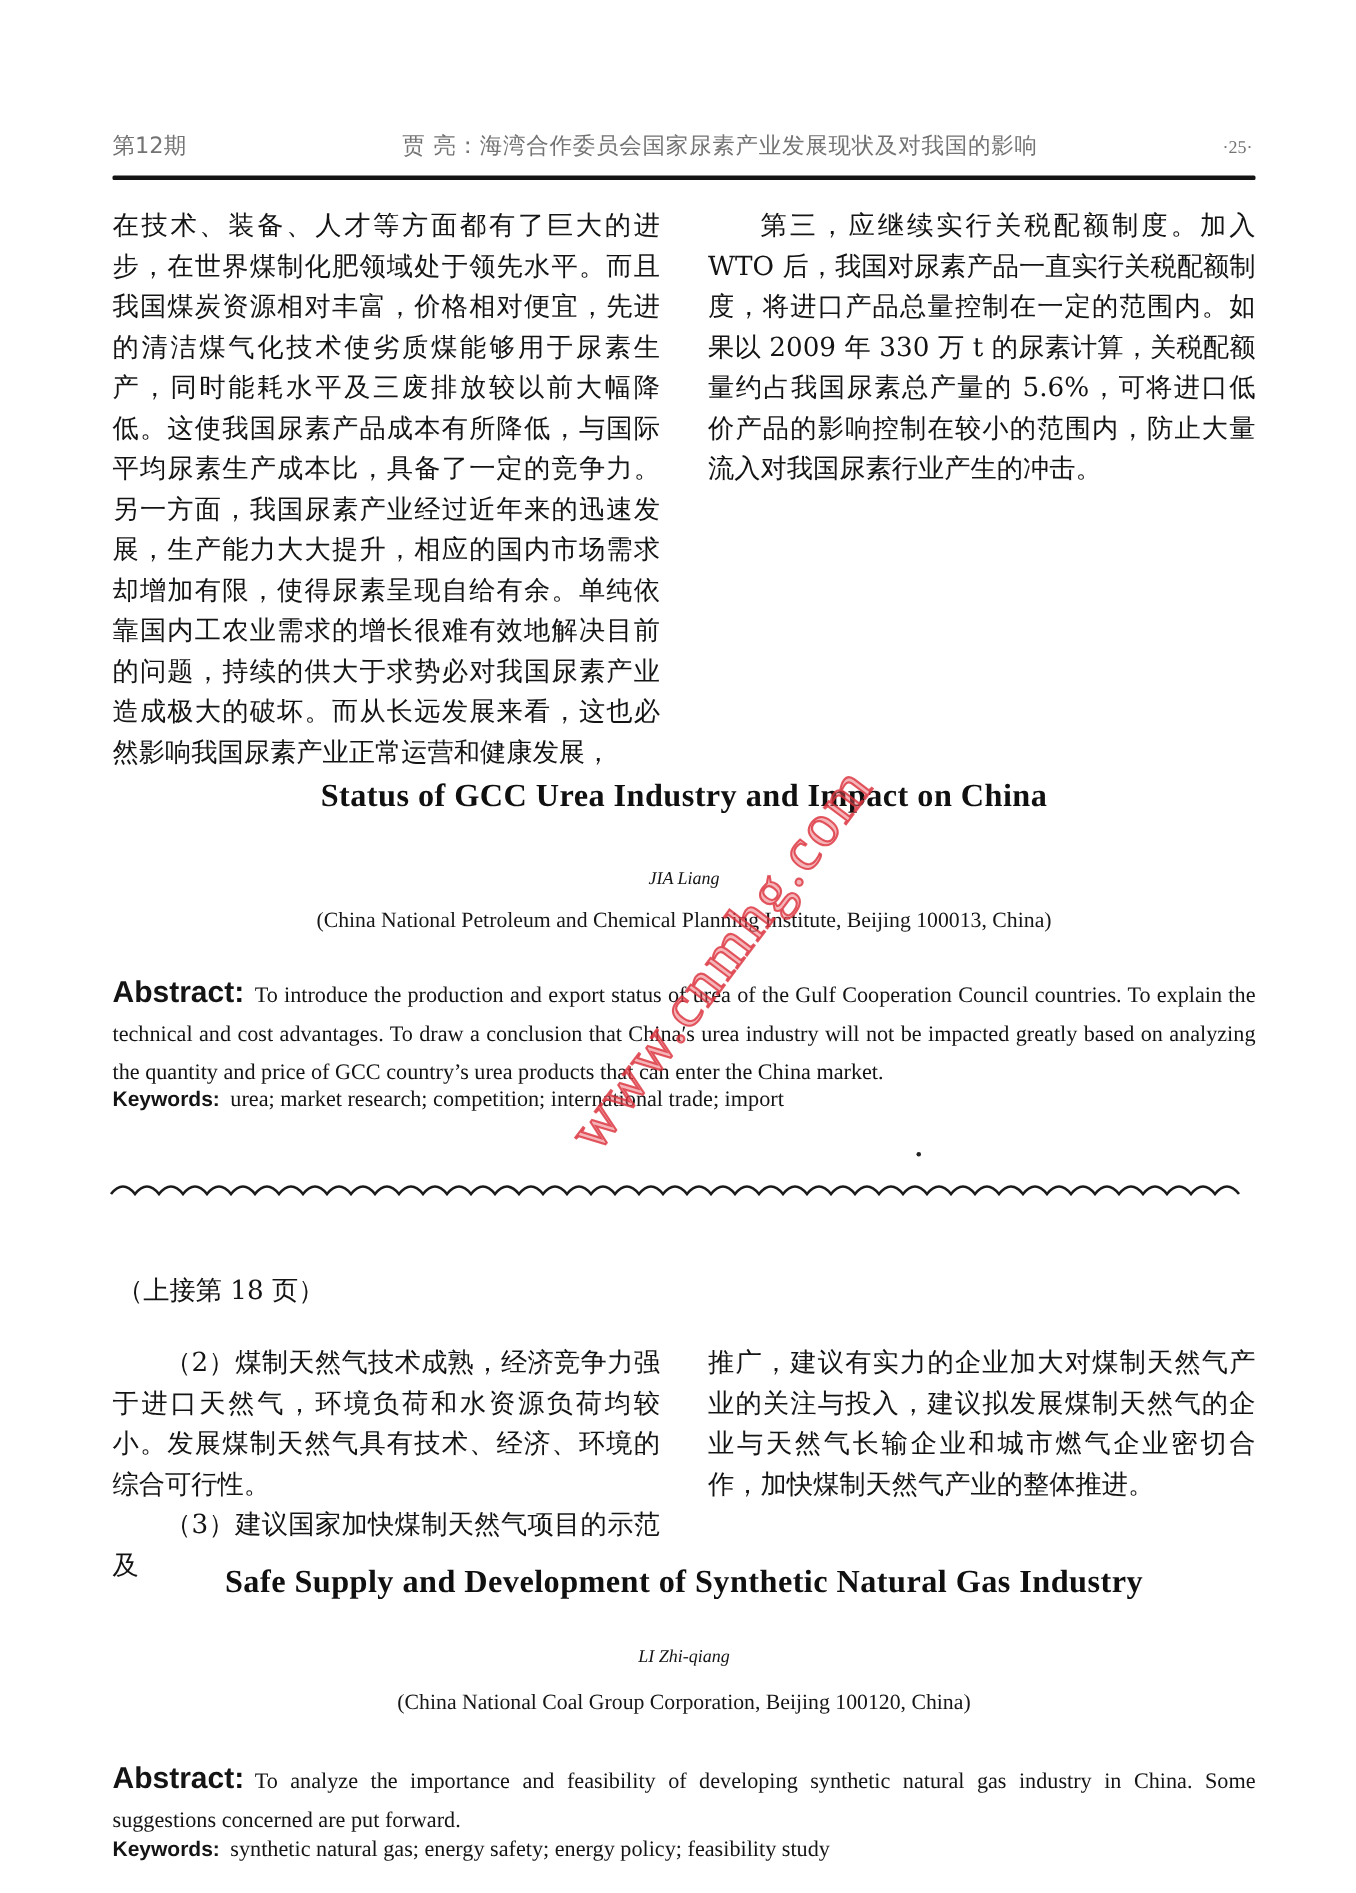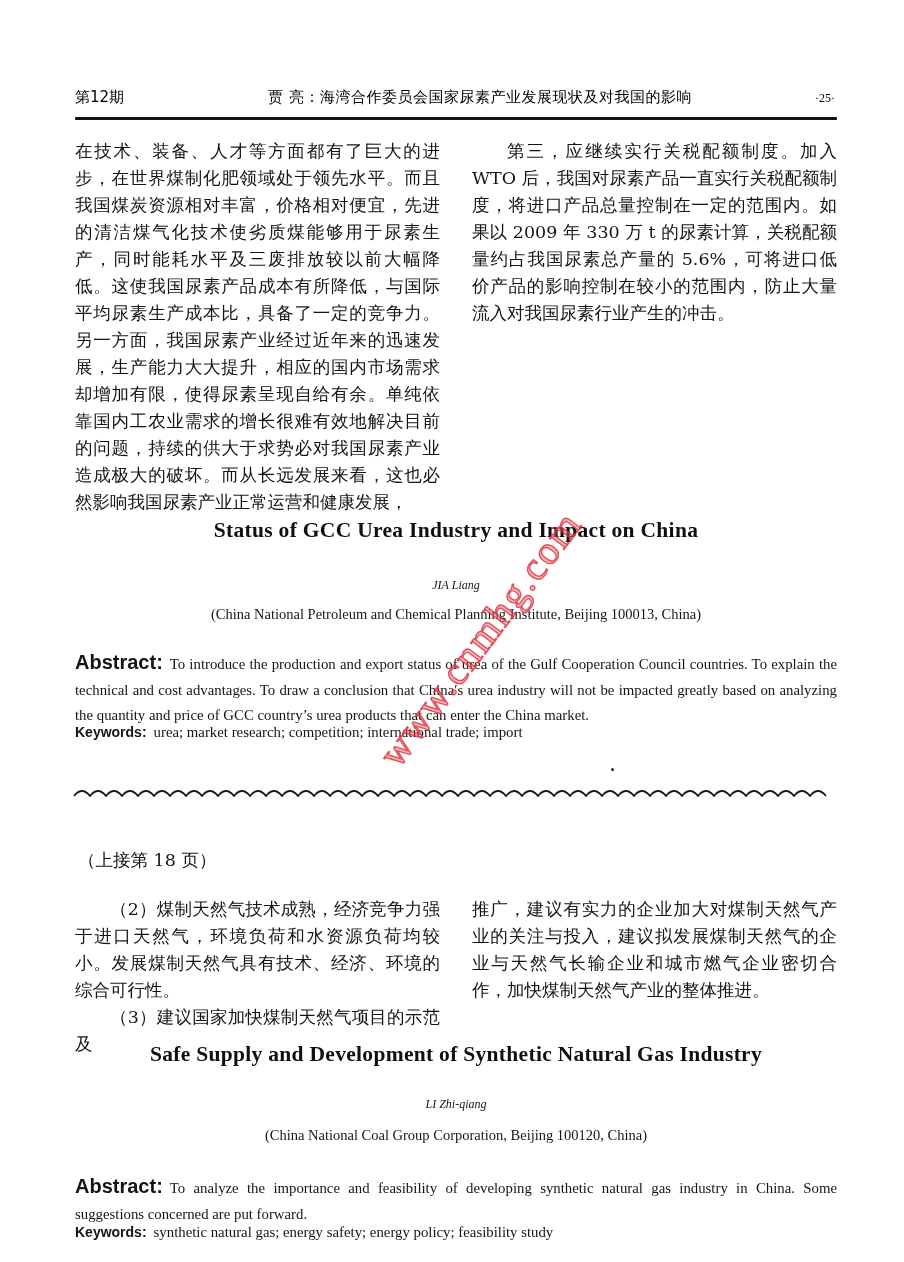--- a/index.html
+++ b/index.html
@@ -10,21 +10,21 @@
     color: #161616;
     font-family: "Liberation Serif", "DejaVu Serif", serif;
     overflow: hidden;
   }
   .page { position: absolute; inset: 0; }
 
   
   .header {
     position: absolute; left: 75px; top: 88px; width: 760px;
     display: flex; align-items: baseline;
-    font-size: 15px; color: #000000;
+    font-size: 15px; color: #737373;
     font-family: "DejaVu Sans", "Liberation Sans", sans-serif;
   }
   .header .issue { width: 150px; text-align: left; }
   .header .running { flex: 1; text-align: center; letter-spacing: 0.5px; }
   .header .pageno { width: 100px; text-align: right; font-family: "Liberation Serif", serif; font-size: 12px; }
   .header-rule {
     position: absolute; left: 75px; top: 117px; width: 762px; height: 3px;
     background: #141414; border-radius: 1px;
   }
 

